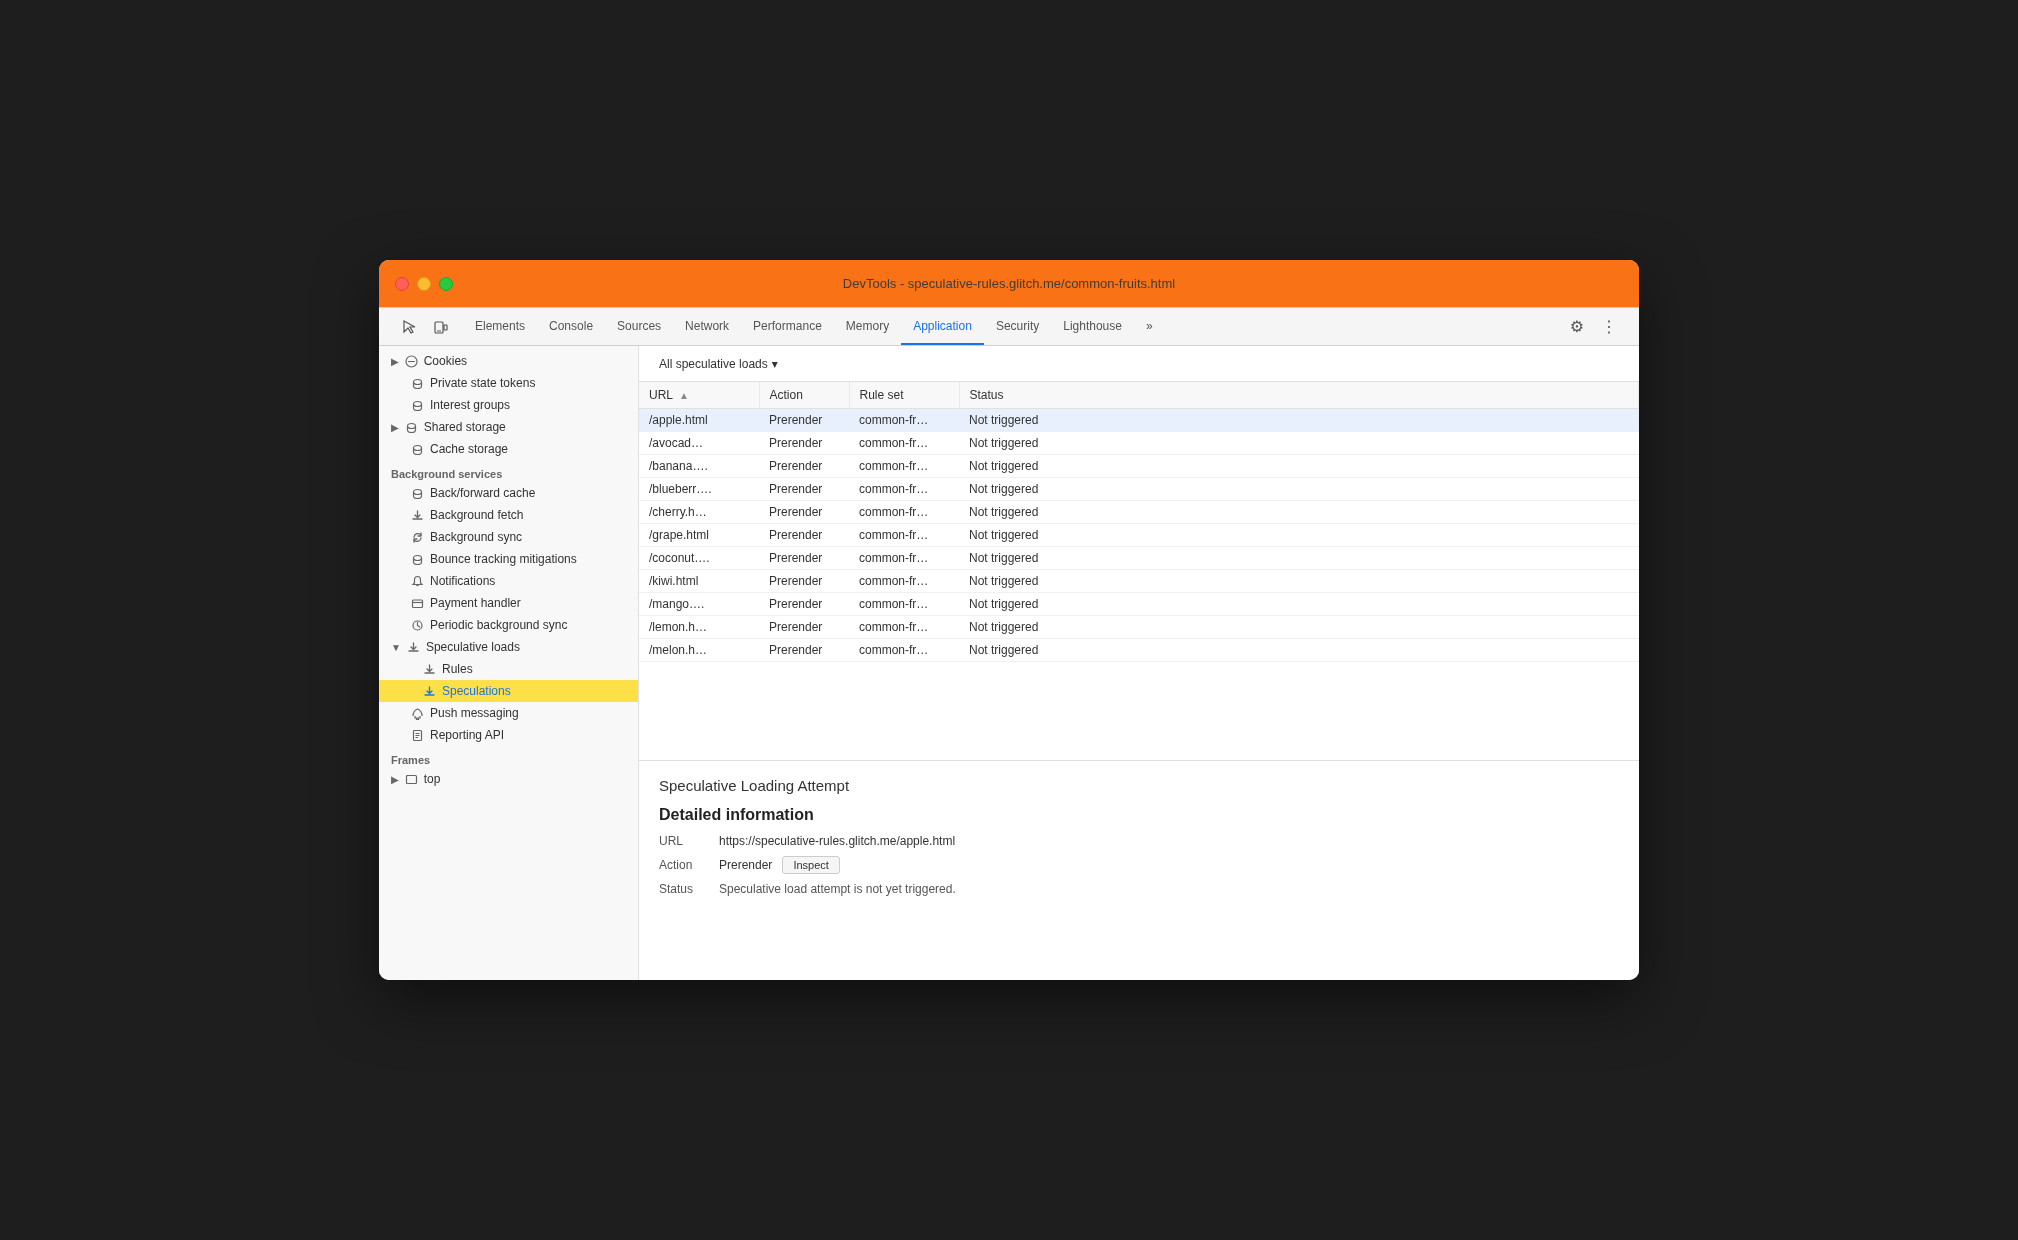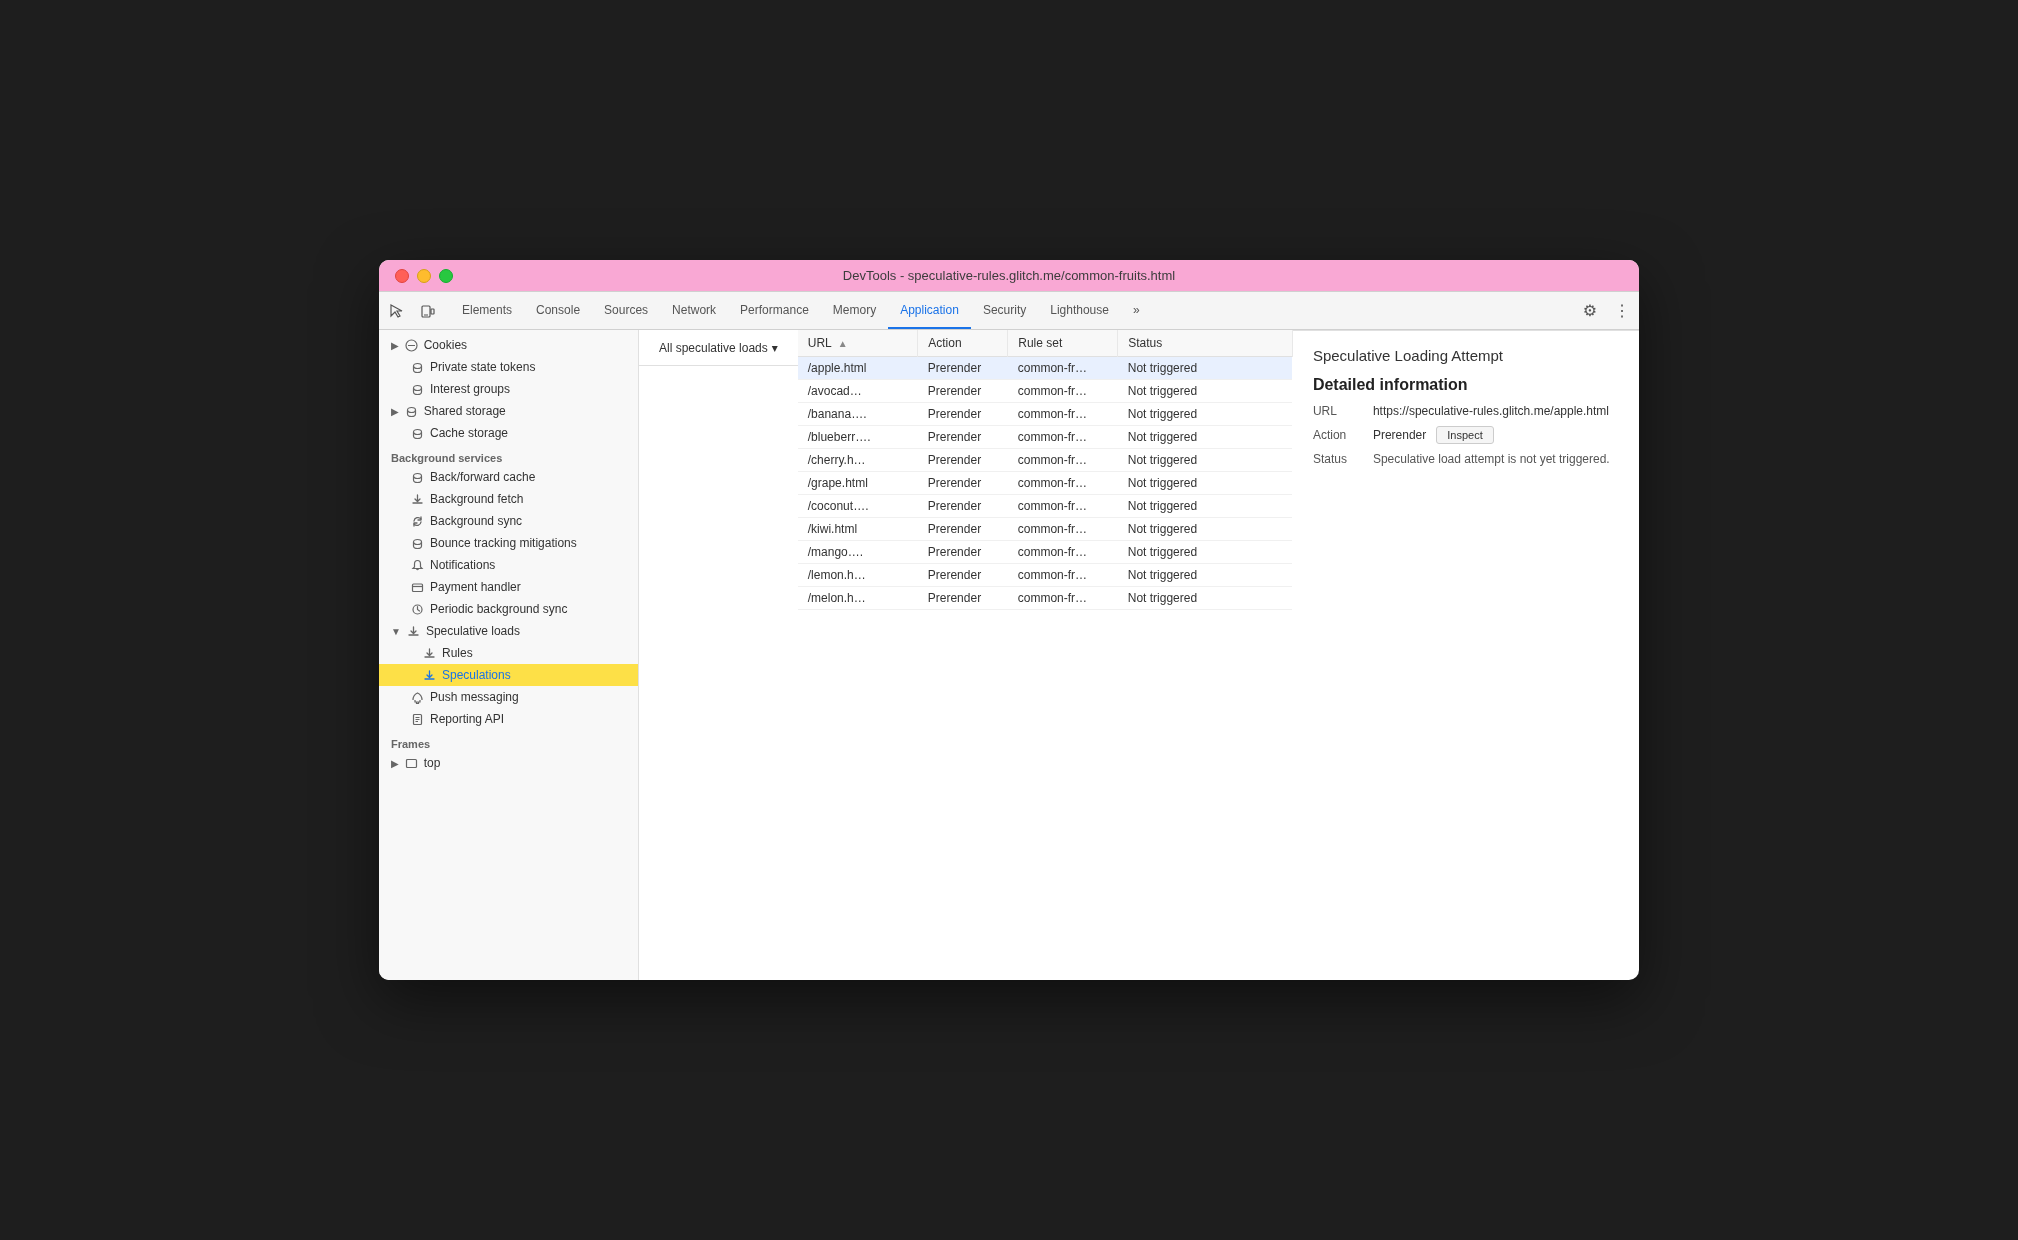--- a/index.html
+++ b/index.html
@@ -16,22 +16,22 @@
       height: 720px;
       background: #ffffff;
       border-radius: 10px;
       box-shadow: 0 20px 60px rgba(0,0,0,0.5);
       display: flex;
       flex-direction: column;
       overflow: hidden;
     }
     
     .title-bar {
-      height: 32px;
-      background: #f9a8d4;
+      height: 48px;
+      background: #f97316;
       border-bottom: 1px solid #d0d0d0;
       display: flex;
       align-items: center;
       padding: 0 16px;
       position: relative;
       flex-shrink: 0;
     }
     .traffic-lights {
       display: flex;
       gap: 8px;
@@ -54,21 +54,21 @@
       color: #3c3c3c;
       font-weight: 500;
     }
     
     .devtools-toolbar {
       height: 38px;
       background: #f5f5f5;
       border-bottom: 1px solid #d0d0d0;
       display: flex;
       align-items: stretch;
-      padding: 0 3px;
+      padding: 0 16px;
       flex-shrink: 0;
     }
     .toolbar-icons {
       display: flex;
       align-items: center;
       gap: 4px;
       margin-right: 8px;
     }
     .toolbar-icon-btn {
       width: 28px;
@@ -146,21 +146,21 @@
     .indent-1 { padding-left: 24px; }
     .expand-arrow {
       font-size: 10px;
       color: #666;
       flex-shrink: 0;
     }
     
     .right-panel {
       flex: 1;
       display: flex;
-      flex-direction: row;
+      flex-direction: column;
       overflow: hidden;
     }
     
     .filter-bar {
       height: 36px;
       border-bottom: 1px solid #e0e0e0;
       display: flex;
       align-items: center;
       padding: 0 12px;
       background: #fff;

